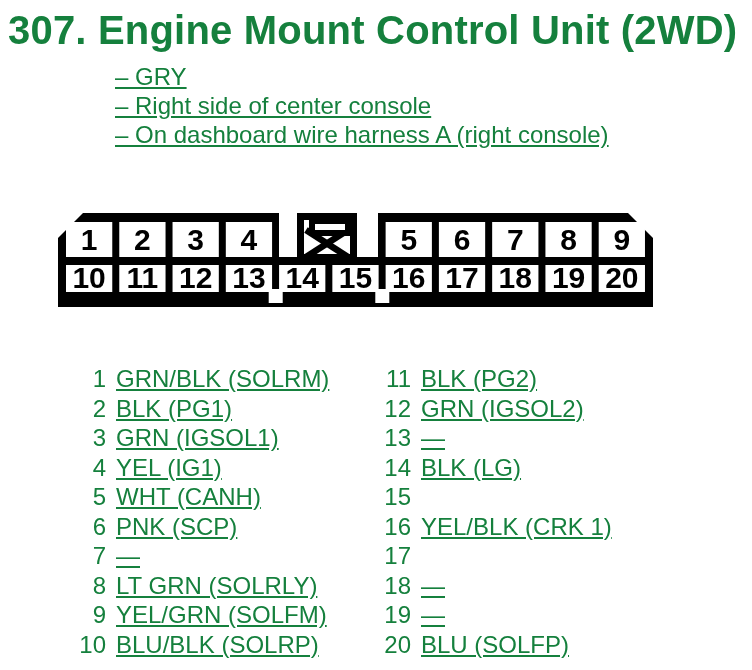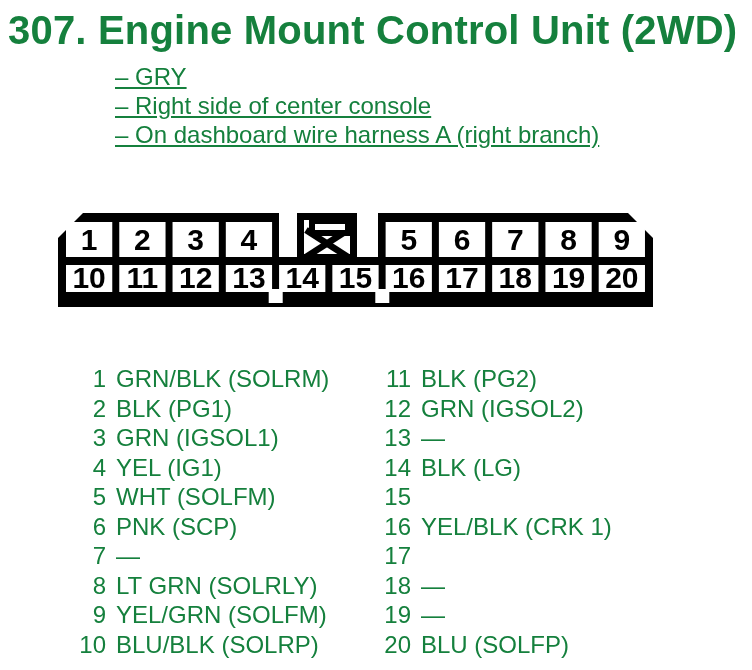--- a/index.html
+++ b/index.html
@@ -21,36 +21,36 @@
     fill:#000;text-anchor:middle;
   }
   .pincol{
     position:absolute;top:364px;
     font-size:24px;line-height:29.5px;
   }
   .pincol.left{left:60px;}
   .pincol.right{left:365px;}
   .row{display:flex;}
   .num{flex:none;width:46px;text-align:right;margin-right:10px;}
-  .lbl{white-space:nowrap;}
+  .lbl{white-space:nowrap;text-decoration:underline;}
 </style>
 </head>
 <body>
 
 <div class="page">
 
   <h1 class="title">307. Engine Mount Control Unit (2WD)</h1>
 
   <div class="bullets">
 
       <div class="bullet">– GRY</div>
 
       <div class="bullet">– Right side of center console</div>
 
-      <div class="bullet">– On dashboard wire harness A (right branch)</div>
+      <div class="bullet">– On dashboard wire harness A (right console)</div>
     </div>
 
   <div class="connector-wrap">
     <svg width="752" height="120" viewBox="0 200 752 120">
 
       <g>
 
         <path d="M58,257 H653 V307 H58 Z" fill="#000"></path>
 
         <path d="M58,238 L83,213 H279 V261 H58 Z" fill="#000"></path>
@@ -135,21 +135,21 @@
         <span class="lbl">GRN (IGSOL1)</span>
       </div>
 
       <div class="row">
         <span class="num">4</span>
         <span class="lbl">YEL (IG1)</span>
       </div>
 
       <div class="row">
         <span class="num">5</span>
-        <span class="lbl">WHT (SOLFM)</span>
+        <span class="lbl">WHT (CANH)</span>
       </div>
 
       <div class="row">
         <span class="num">6</span>
         <span class="lbl">PNK (SCP)</span>
       </div>
 
       <div class="row">
         <span class="num">7</span>
         <span class="lbl">—</span>

